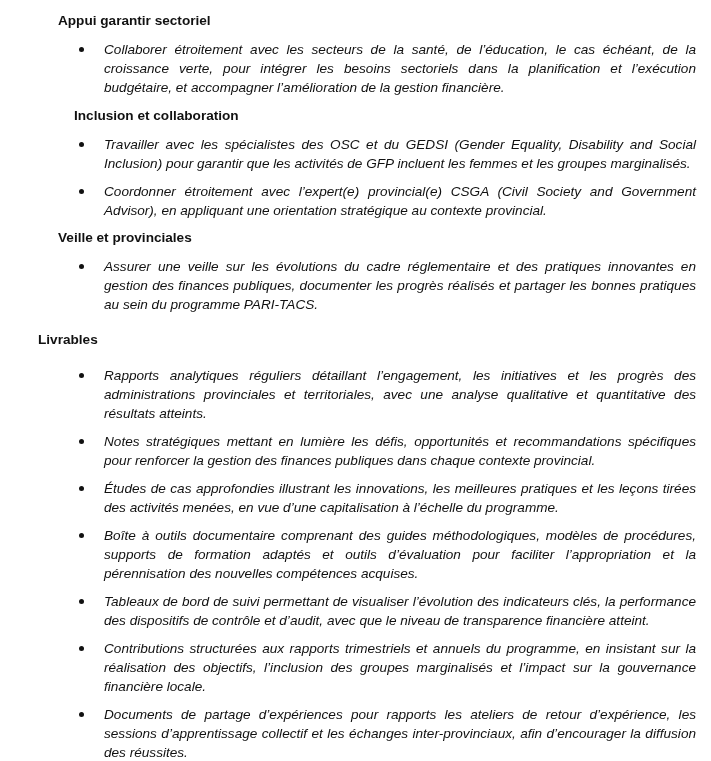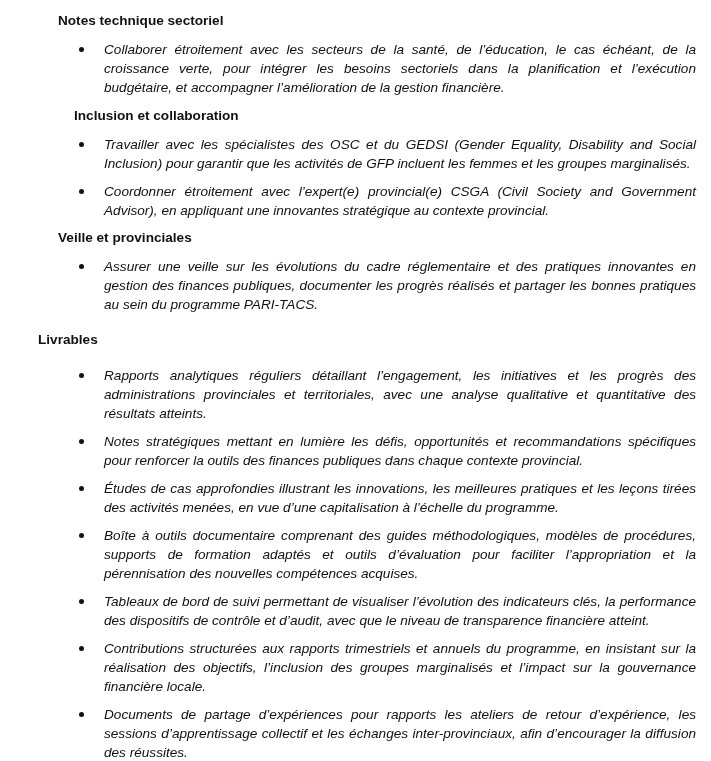--- a/index.html
+++ b/index.html
@@ -28,57 +28,57 @@
   .text {
     display: block; margin-left: 88px; width: 592px;
     text-align: justify;
   }
 </style>
 </head>
 <body>
 
 <div class="page">
 
-  <h3 class="subhead" style="top:11px;">Notes technique sectoriel</h3>
+  <h3 class="subhead" style="top:11px;">Appui garantir sectoriel</h3>
   <ul class="list" style="top:40px;">
     <li class="item">
       <span class="bullet"></span>
       <span class="text">Collaborer étroitement avec les secteurs de la santé, de l’éducation, le cas échéant, de la croissance verte, pour intégrer les besoins sectoriels dans la planification et l’exécution budgétaire, et accompagner l’amélioration de la gestion financière.</span>
     </li>
   </ul>
 
   <h3 class="subhead" style="top:106px;padding-left:16px;">Inclusion et collaboration</h3>
   <ul class="list" style="top:135px;">
     <li class="item" style="margin-bottom:9px;">
       <span class="bullet"></span>
       <span class="text">Travailler avec les spécialistes des OSC et du GEDSI (Gender Equality, Disability and Social Inclusion) pour garantir que les activités de GFP incluent les femmes et les groupes marginalisés.</span>
     </li>
     <li class="item">
       <span class="bullet"></span>
-      <span class="text">Coordonner étroitement avec l’expert(e) provincial(e) CSGA (Civil Society and Government Advisor), en appliquant une innovantes stratégique au contexte provincial.</span>
+      <span class="text">Coordonner étroitement avec l’expert(e) provincial(e) CSGA (Civil Society and Government Advisor), en appliquant une orientation stratégique au contexte provincial.</span>
     </li>
   </ul>
 
   <h3 class="subhead" style="top:228px;">Veille et provinciales</h3>
   <ul class="list" style="top:257px;">
     <li class="item">
       <span class="bullet"></span>
       <span class="text">Assurer une veille sur les évolutions du cadre réglementaire et des pratiques innovantes en gestion des finances publiques, documenter les progrès réalisés et partager les bonnes pratiques au sein du programme PARI-TACS.</span>
     </li>
   </ul>
 
   <h2 class="mainhead" style="top:330px;">Livrables</h2>
   <ul class="list" style="top:366px;">
     <li class="item" style="margin-bottom:9px;">
       <span class="bullet"></span>
       <span class="text">Rapports analytiques réguliers détaillant l’engagement, les initiatives et les progrès des administrations provinciales et territoriales, avec une analyse qualitative et quantitative des résultats atteints.</span>
     </li>
     <li class="item" style="margin-bottom:9px;">
       <span class="bullet"></span>
-      <span class="text">Notes stratégiques mettant en lumière les défis, opportunités et recommandations spécifiques pour renforcer la outils des finances publiques dans chaque contexte provincial.</span>
+      <span class="text">Notes stratégiques mettant en lumière les défis, opportunités et recommandations spécifiques pour renforcer la gestion des finances publiques dans chaque contexte provincial.</span>
     </li>
     <li class="item" style="margin-bottom:9px;">
       <span class="bullet"></span>
       <span class="text">Études de cas approfondies illustrant les innovations, les meilleures pratiques et les leçons tirées des activités menées, en vue d’une capitalisation à l’échelle du programme.</span>
     </li>
     <li class="item" style="margin-bottom:9px;">
       <span class="bullet"></span>
       <span class="text">Boîte à outils documentaire comprenant des guides méthodologiques, modèles de procédures, supports de formation adaptés et outils d’évaluation pour faciliter l’appropriation et la pérennisation des nouvelles compétences acquises.</span>
     </li>
     <li class="item" style="margin-bottom:9px;">

